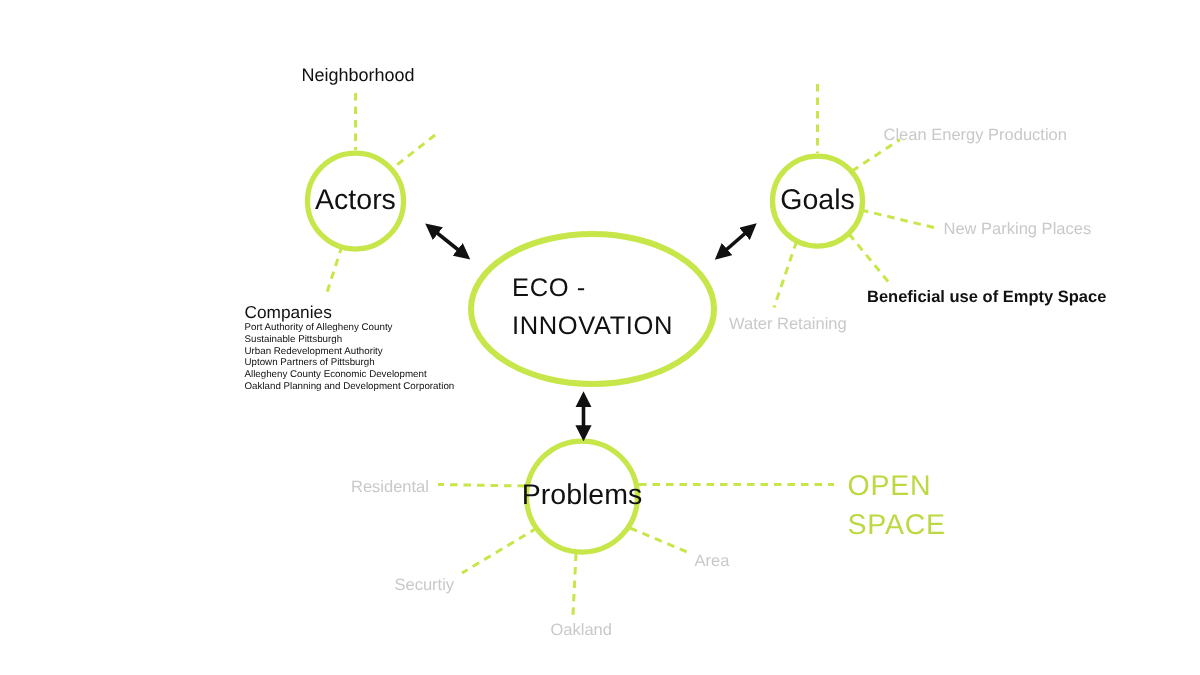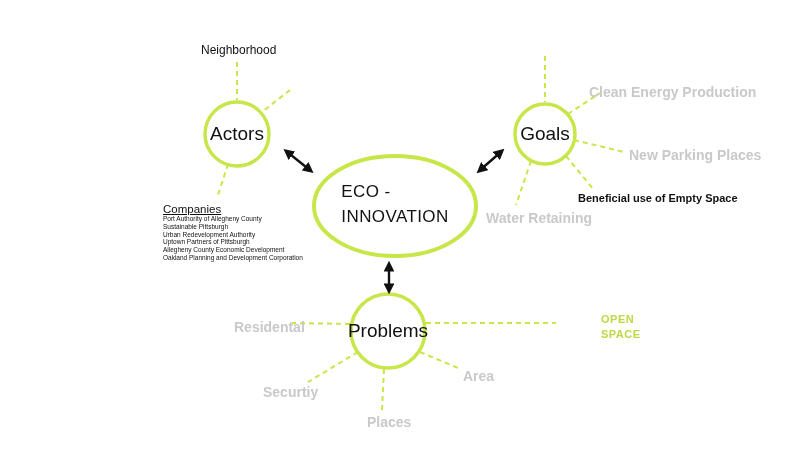--- a/index.html
+++ b/index.html
@@ -15,29 +15,29 @@
   .layer{position:absolute;left:0;top:0;width:800px;height:450px;}
 
   
   .shape{fill:#ffffff;stroke:var(--accent);stroke-width:3.5;}
   .shape.big{stroke-width:4;}
   .dash line{stroke:var(--accent);stroke-width:2;stroke-dasharray:5 4;}
   .arrow{stroke:var(--ink);stroke-width:2.4;}
 
   
   .label{position:absolute;font-size:12px;color:var(--ink);white-space:nowrap;}
-  .label.gray{color:var(--muted);font-size:14px;font-weight:bold;}
+  .label.gray{color:var(--muted);font-size:11px;}
   .label.bold{font-weight:bold;font-size:11px;}
   .node-label{position:absolute;transform:translate(-50%,-50%);font-size:19px;color:var(--ink);white-space:nowrap;}
   .center-label{position:absolute;left:395px;top:205px;transform:translate(-50%,-50%);
     font-size:17px;line-height:1.45;letter-spacing:.4px;color:var(--ink);white-space:nowrap;}
   .open-space{position:absolute;left:565px;top:312px;color:var(--open-space);
-    font-weight:bold;font-size:11px;line-height:1.35;letter-spacing:.5px;margin-left:36px;}
+    font-weight:normal;font-size:19px;line-height:1.35;letter-spacing:.5px;}
   .companies{position:absolute;left:163px;top:203px;}
-  .companies-title{font-size:11.5px;color:var(--ink);margin-bottom:0;text-decoration:underline;}
+  .companies-title{font-size:11.5px;color:var(--ink);margin-bottom:0;}
   .companies-list div{font-size:6.5px;line-height:1.2;color:var(--ink);white-space:nowrap;}
 </style>
 </head>
 <body>
 
 <div class="canvas">
 
   <svg class="layer" width="800" height="450" viewBox="0 0 800 450">
     <defs>
       <marker id="ah" viewBox="0 0 10 10" refX="7" refY="5" markerWidth="4.5" markerHeight="4.5" orient="auto-start-reverse">
@@ -99,21 +99,21 @@
     </div>
   </div>
 
   <div class="label gray" style="left:589px;top:84px">Clean Energy Production</div>
   <div class="label gray" style="left:629px;top:147px">New Parking Places</div>
   <div class="label bold" style="left:578px;top:192px">Beneficial use of Empty Space</div>
   <div class="label gray" style="left:486px;top:210px">Water Retaining</div>
 
   <div class="label gray" style="left:234px;top:319px">Residental</div>
   <div class="label gray" style="left:263px;top:384px">Securtiy</div>
-  <div class="label gray" style="left:367px;top:414px">Places</div>
+  <div class="label gray" style="left:367px;top:414px">Oakland</div>
   <div class="label gray" style="left:463px;top:368px">Area</div>
 
   <div class="open-space">
     <span style="display:block">OPEN</span>
     <span style="display:block">SPACE</span>
   </div>
 
 </div>
 
 </body></html>

